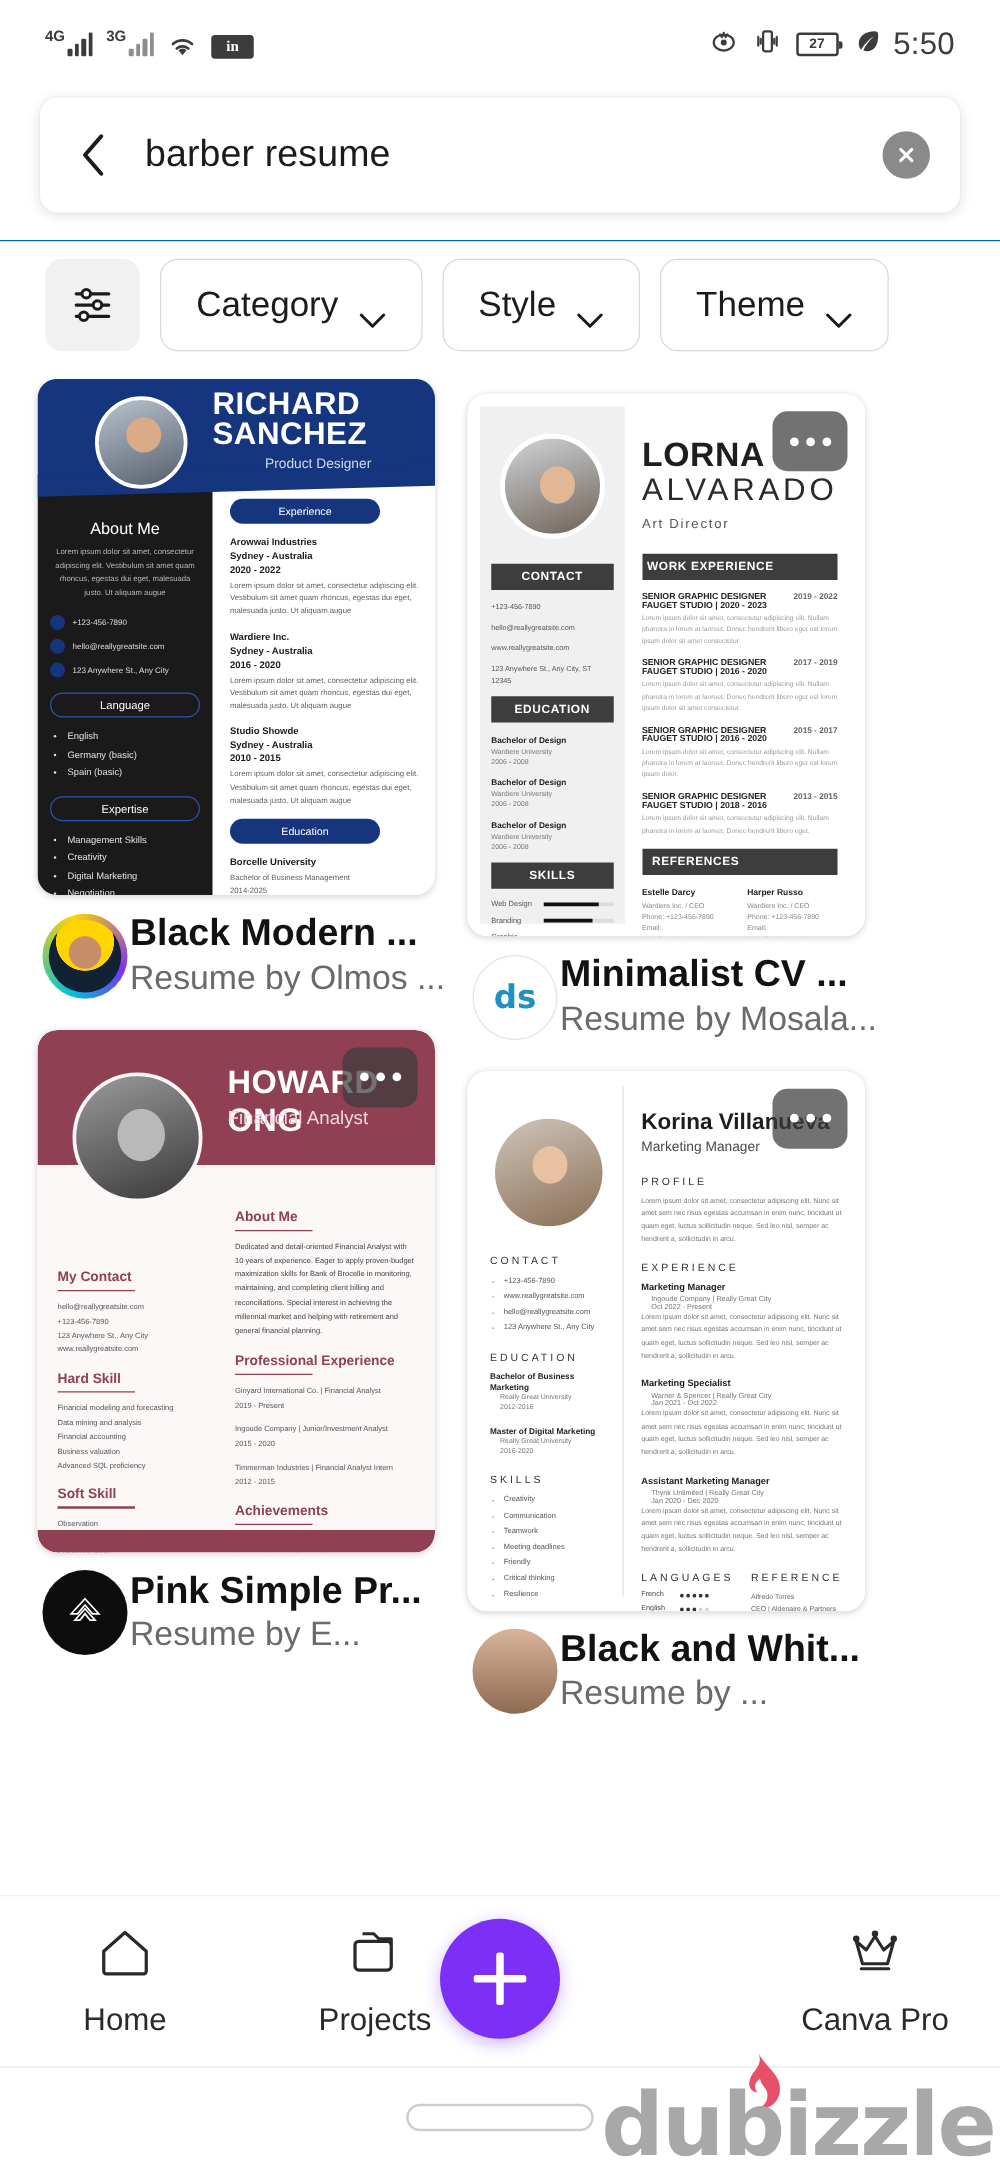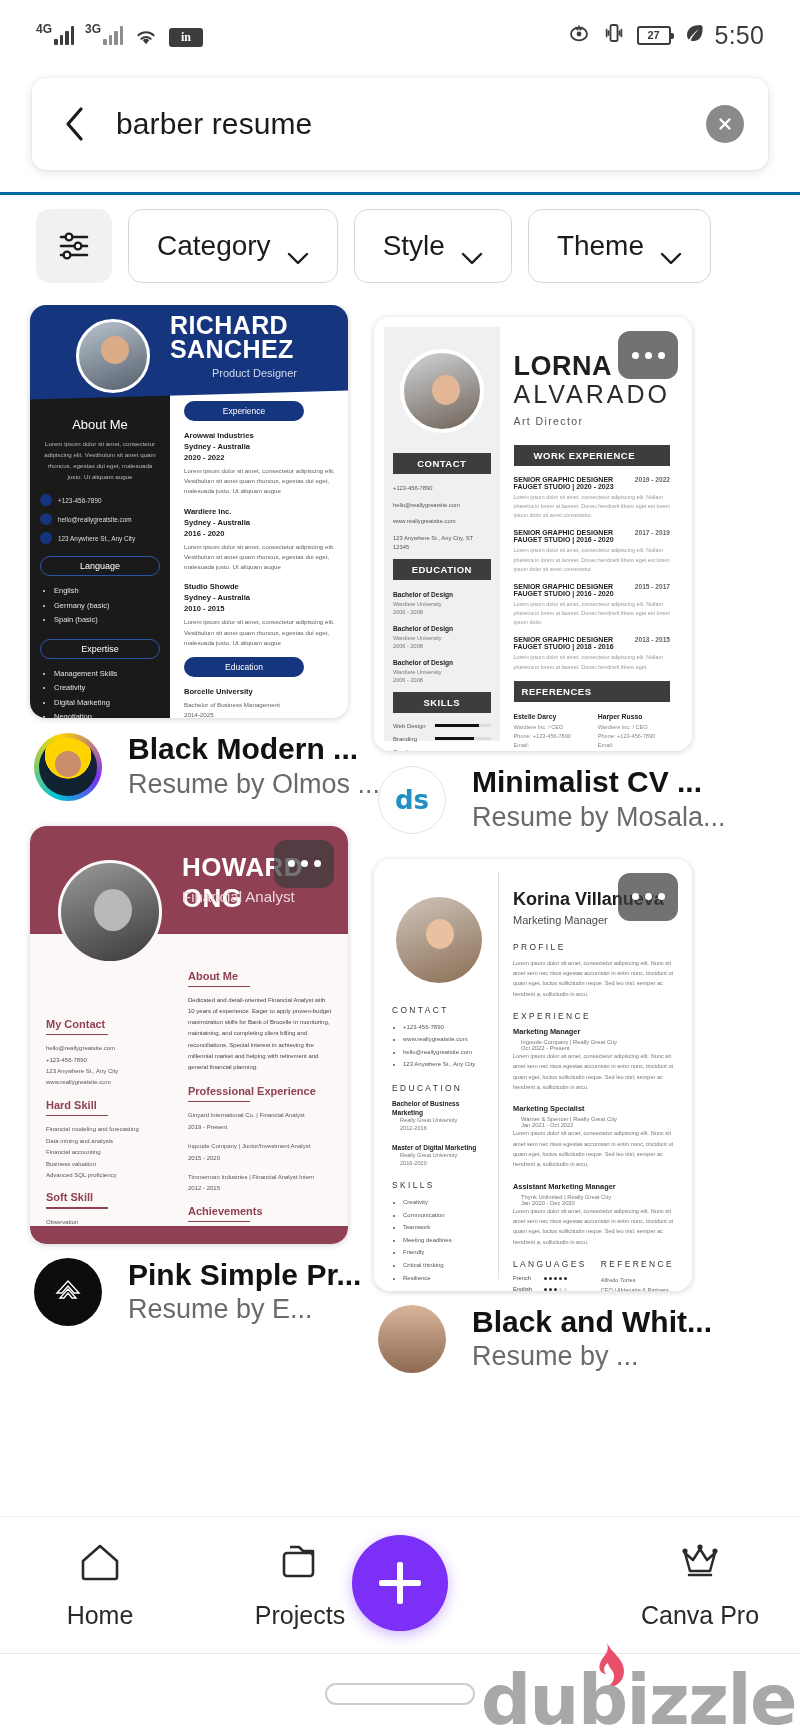--- a/index.html
+++ b/index.html
@@ -61,21 +61,21 @@
   .clearbtn {
     width: 38px; height: 38px; border-radius: 50%; background: #8a8a8a;
     display: flex; align-items: center; justify-content: center; flex: 0 0 auto;
   }
   .clearbtn svg { display: block; }
 
   
   .filterrow {
     display: flex; align-items: center; gap: 16px;
     padding: 14px 0 22px 36px; background: #fff;
-    border-top: 3px solid #0369a1;
+    border-top: 1px solid #0369a1;
     overflow: hidden; white-space: nowrap;
   }
   .filtbtn {
     width: 76px; height: 74px; background: #f1f1f1; border-radius: 14px;
     display: flex; align-items: center; justify-content: center; flex: 0 0 auto;
   }
   .chip {
     height: 74px; border: 1.5px solid #d8d8d8; border-radius: 14px;
     display: flex; align-items: center; gap: 16px; padding: 0 28px;
     font-size: 28px; color: #1b1b1b; flex: 0 0 auto; background: #fff;
@@ -87,21 +87,21 @@
     position: relative; padding: 0 30px; display: flex; gap: 26px;
     height: 1070px; overflow: hidden;
   }
   .col { width: 318px; display: flex; flex-direction: column; }
   .col.right { padding-top: 12px; }
   .tcard { margin-bottom: 14px; }
   .thumb {
     background: #fff; border-radius: 16px; overflow: hidden; position: relative;
     box-shadow: 0 1px 6px rgba(0,0,0,.18);
   }
-  .meta { display: flex; align-items: center; gap: 26px; padding: 14px 4px 10px; }
+  .meta { display: flex; align-items: center; gap: 2px; padding: 14px 4px 10px; }
   .avatar {
     width: 68px; height: 68px; border-radius: 50%; flex: 0 0 auto;
     overflow: hidden; position: relative; background: #eee;
   }
   .av-ring {
     background: conic-gradient(from 200deg,#00c2d7,#ffd400 40%,#7b2ff7 75%,#00c2d7);
     display: flex; align-items: center; justify-content: center;
   }
   .av-ring:after {
     content: ""; position: absolute; inset: 5px; border-radius: 50%;
@@ -606,21 +606,21 @@
                   </div>
                 <div class="skrow">
                     <span style="width:34px">Graphic Design</span>
                   </div>
 
               </div>
               <div class="rgt">
                 <div class="nm">LORNA</div>
                 <div class="nm2">ALVARADO</div>
                 <div class="rl">Art Director</div>
-                <div class="secbar" style="text-align:left;padding-left:20px">WORK EXPERIENCE</div>
+                <div class="secbar" style="text-align:left;padding-left:4px">WORK EXPERIENCE</div>
                 <div>
                   <span class="yr">2019 - 2022</span>
                   <div class="jt">SENIOR GRAPHIC DESIGNER</div>
                   <div class="jt">FAUGET STUDIO | 2020 - 2023</div>
                   <div class="jd">Lorem ipsum dolor sit amet, consectetur adipiscing elit. Nullam pharetra in lorem at laoreet. Donec hendrerit libero eget est lorem ipsum dolor sit amet consectetur.</div>
                 </div>
                 <div>
                   <span class="yr">2017 - 2019</span>
                   <div class="jt">SENIOR GRAPHIC DESIGNER</div>
                   <div class="jt">FAUGET STUDIO | 2016 - 2020</div>

